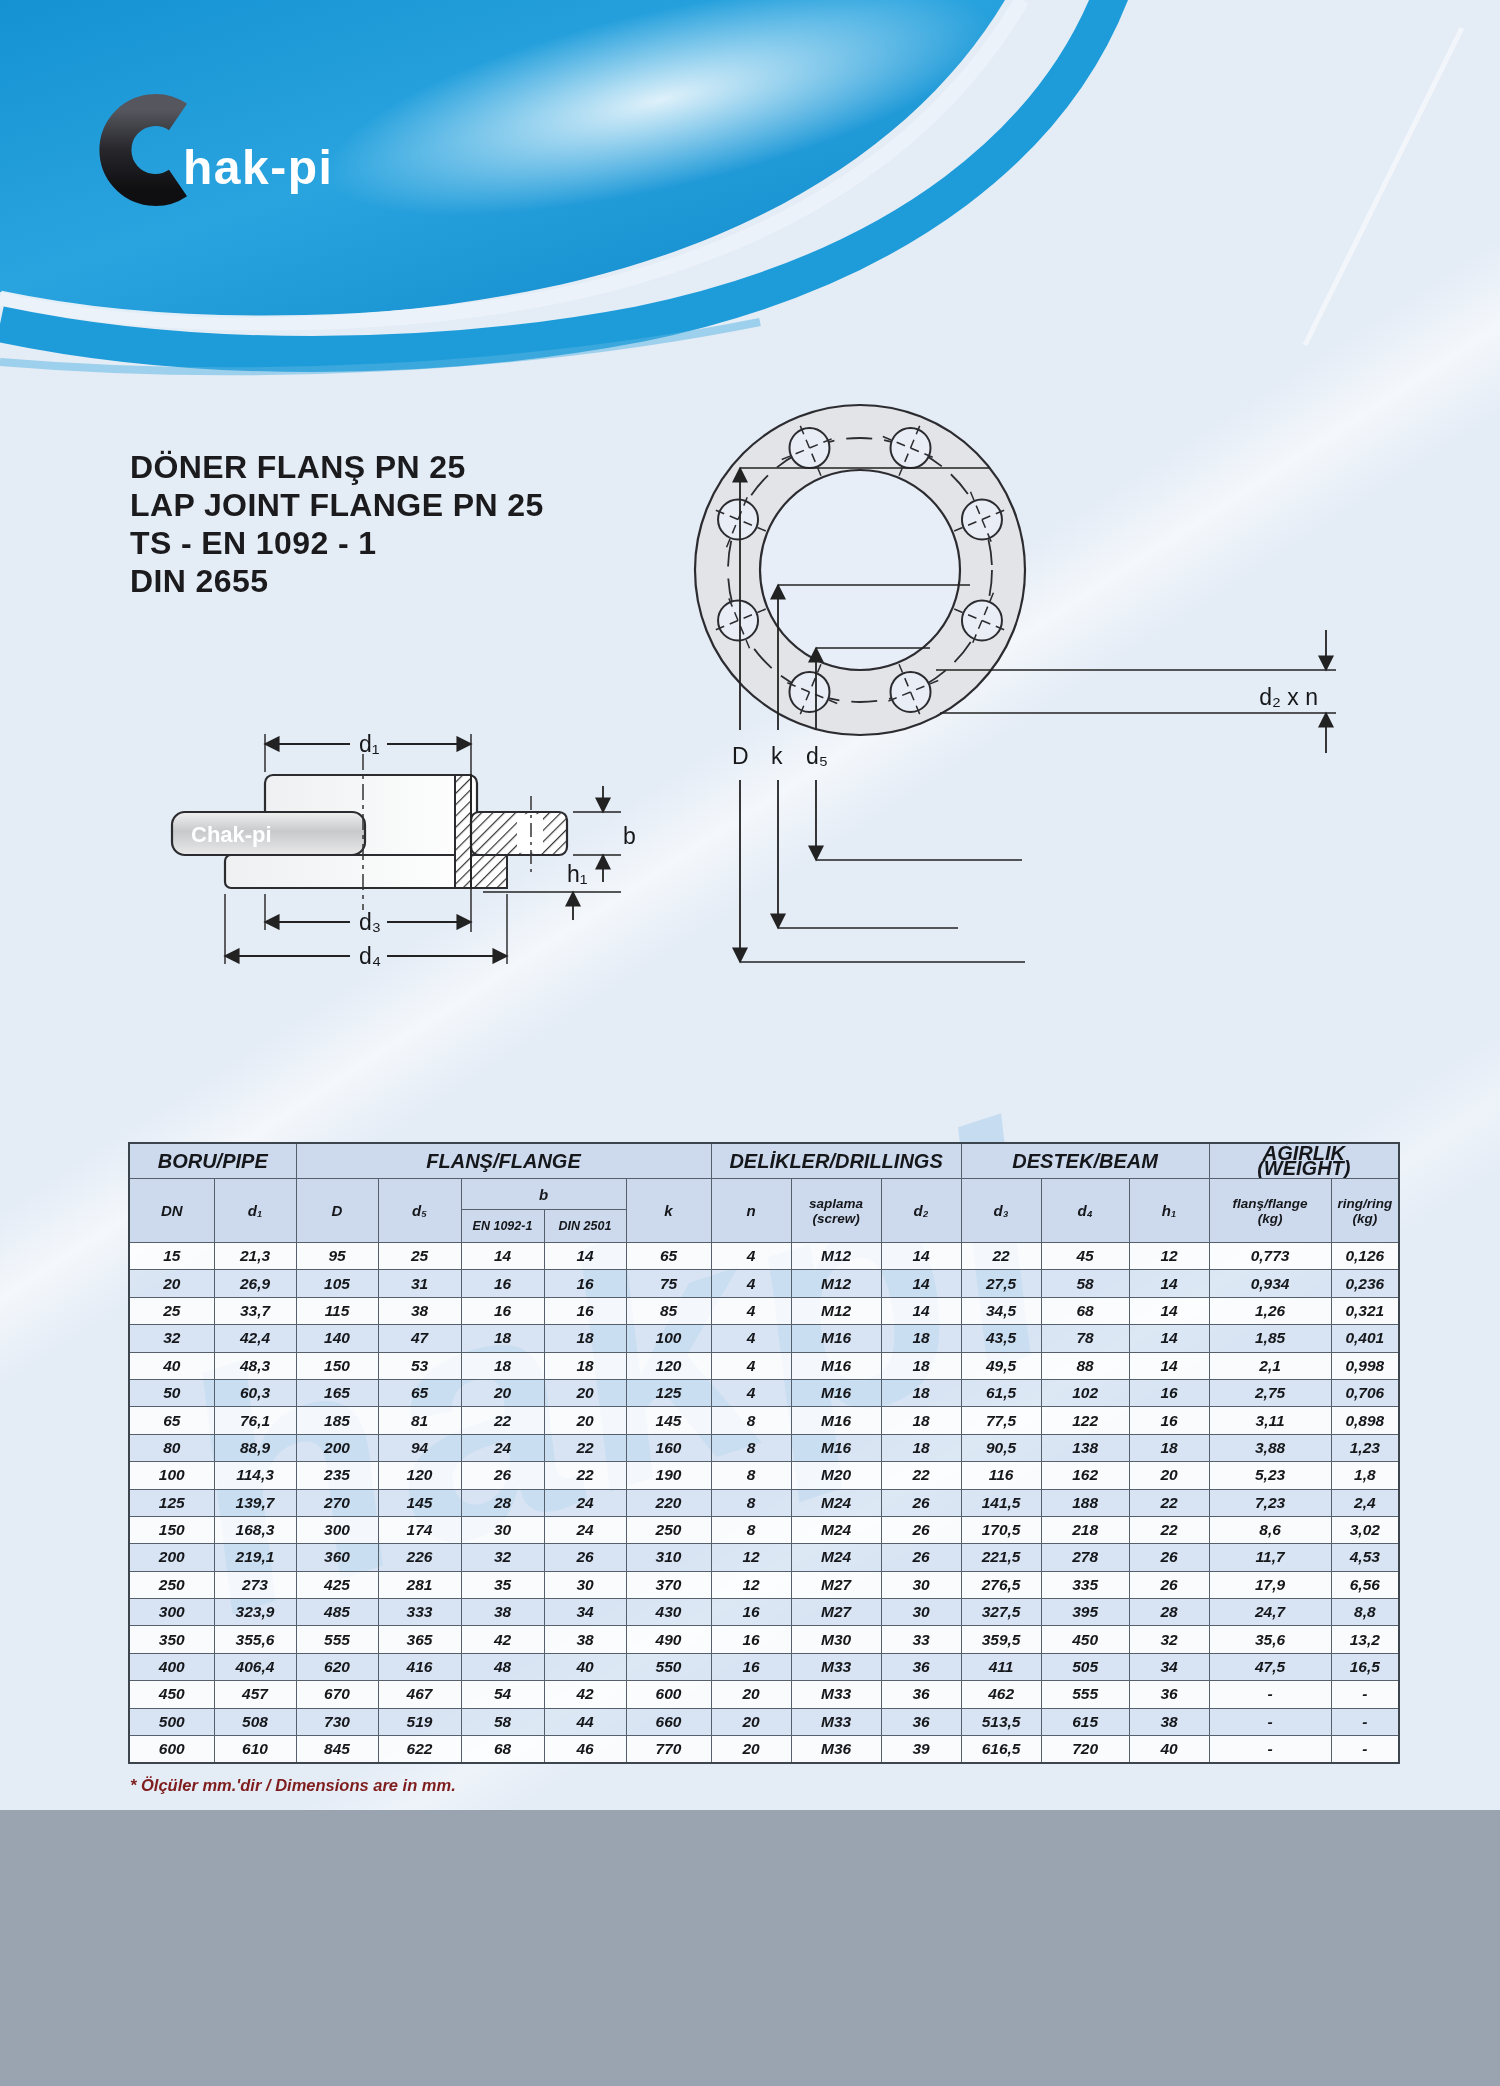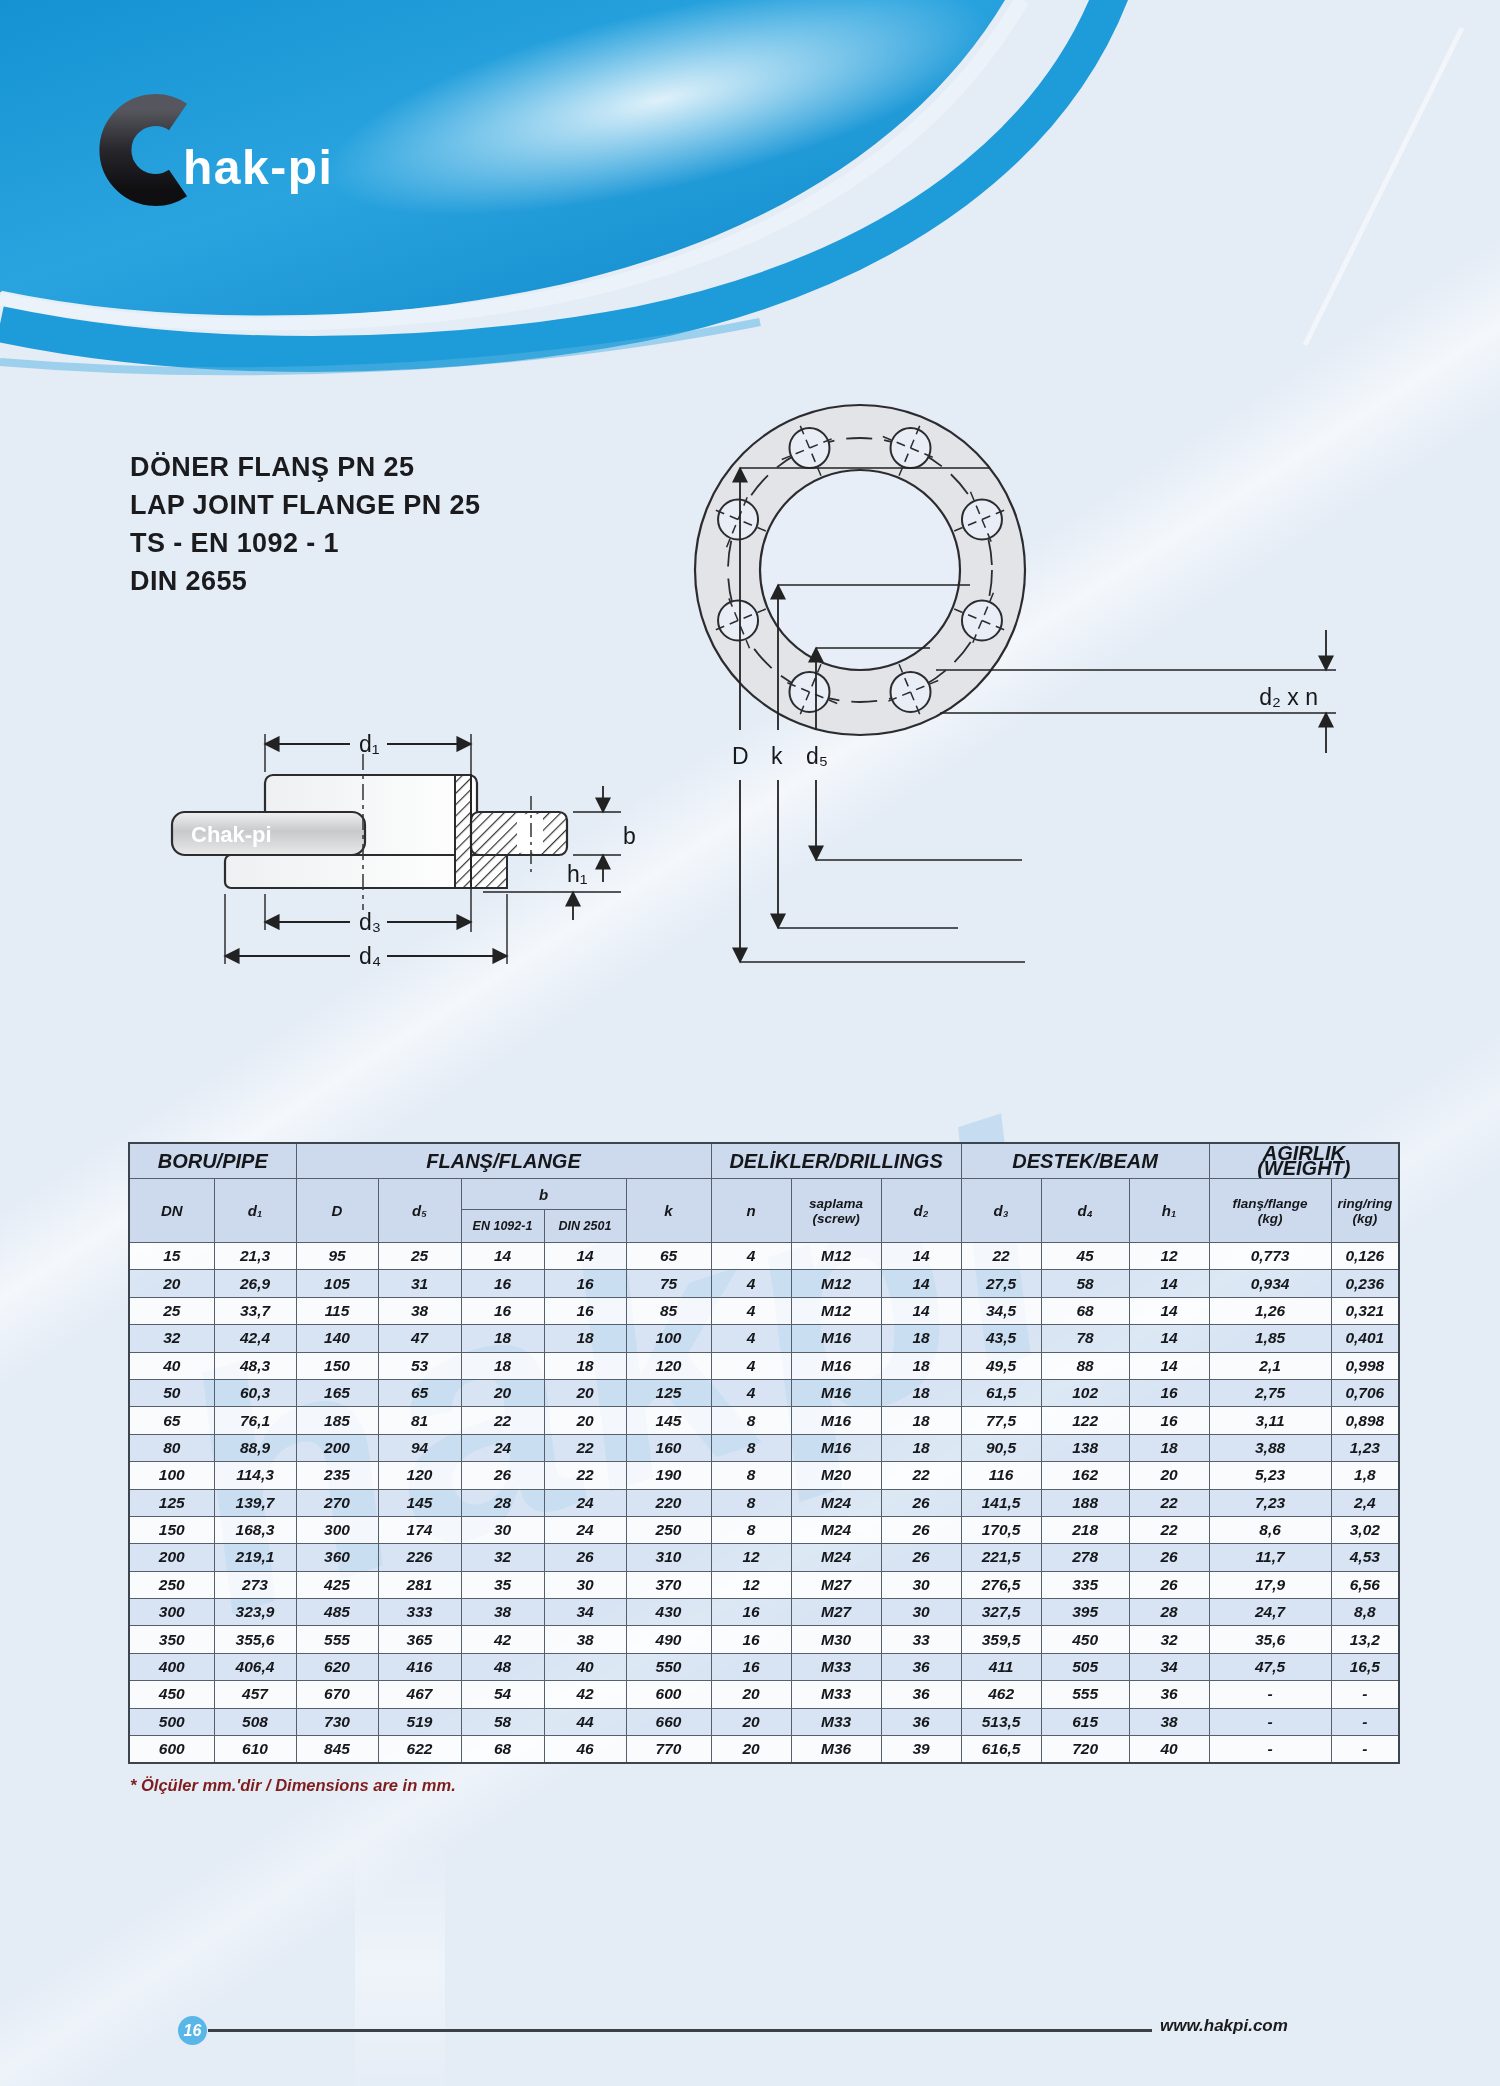--- a/index.html
+++ b/index.html
@@ -1,32 +1,32 @@
 <!DOCTYPE html>
 <html><head>
 <meta charset="utf-8">
 <style>
   html,body{margin:0;padding:0;background:#9aa4b0;}
   #page{
-    position:relative;width:1500px;height:2086px;overflow:hidden;
+    position:relative;width:1500px;height:1810px;overflow:hidden;
     background:#e4ecf6;
     font-family:"Liberation Sans","DejaVu Sans",sans-serif;
   }
   
   .lightband{position:absolute;background:linear-gradient(to bottom,rgba(255,255,255,0),rgba(255,255,255,.6),rgba(255,255,255,0));pointer-events:none;}
   #band1{left:-300px;top:640px;width:2400px;height:150px;transform:rotate(-33deg);}
   #band2{left:-300px;top:1430px;width:2400px;height:120px;transform:rotate(-33deg);opacity:.65;}
   #band3{left:355px;top:1840px;width:90px;height:260px;transform:none;opacity:.7;}
   #watermark{
     position:absolute;left:170px;top:1180px;font-size:330px;font-weight:bold;font-style:italic;
     color:rgba(150,196,233,.38);transform:rotate(-18deg);letter-spacing:6px;pointer-events:none;
   }
   
   #titles{position:absolute;left:130px;top:448px;}
-  .title-line{font-weight:bold;font-size:27px;line-height:38px;color:#1b1b1e;letter-spacing:.4px;}
+  .title-line{font-weight:bold;font-size:32px;line-height:38px;color:#1b1b1e;letter-spacing:.4px;}
   
   #spec-table{
     position:absolute;left:128px;top:1142px;width:1270px;
     border-collapse:collapse;table-layout:fixed;
     border:2px solid #3c454e;
   }
   #spec-table th,#spec-table td{
     border:1.6px solid #55606c;text-align:center;vertical-align:middle;
     font-style:italic;font-weight:bold;color:#15171b;padding:0;overflow:hidden;
   }

